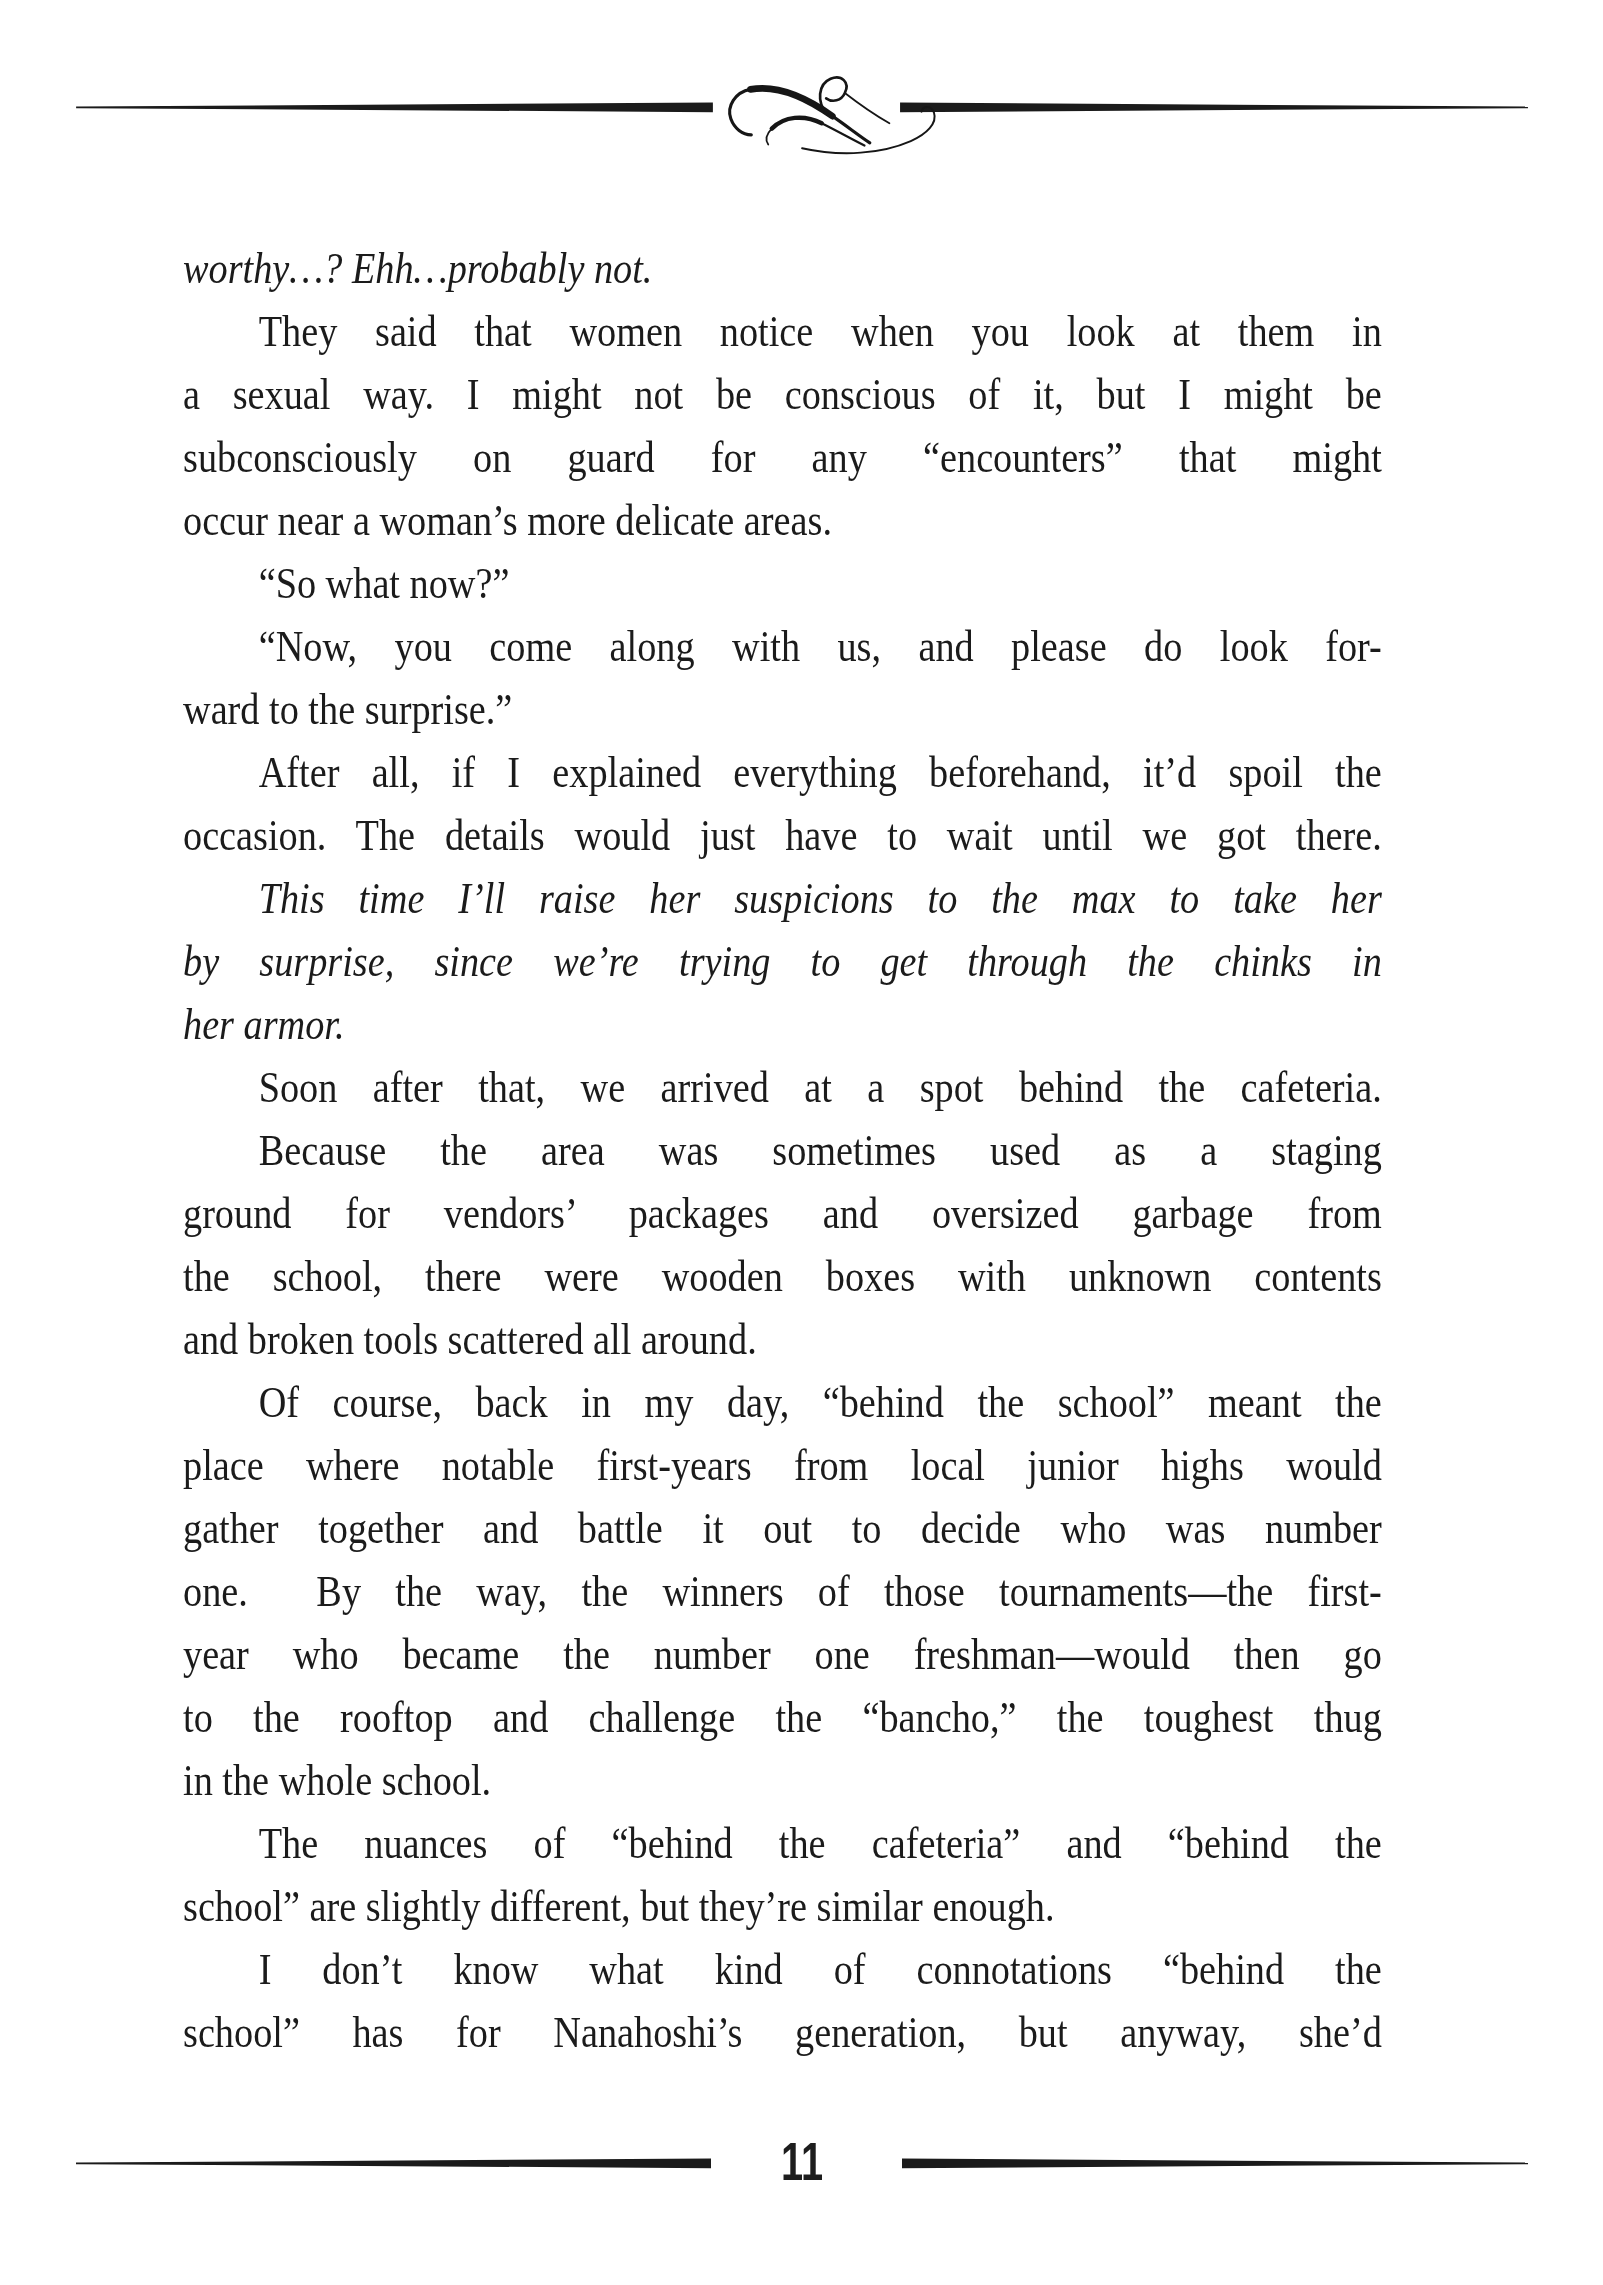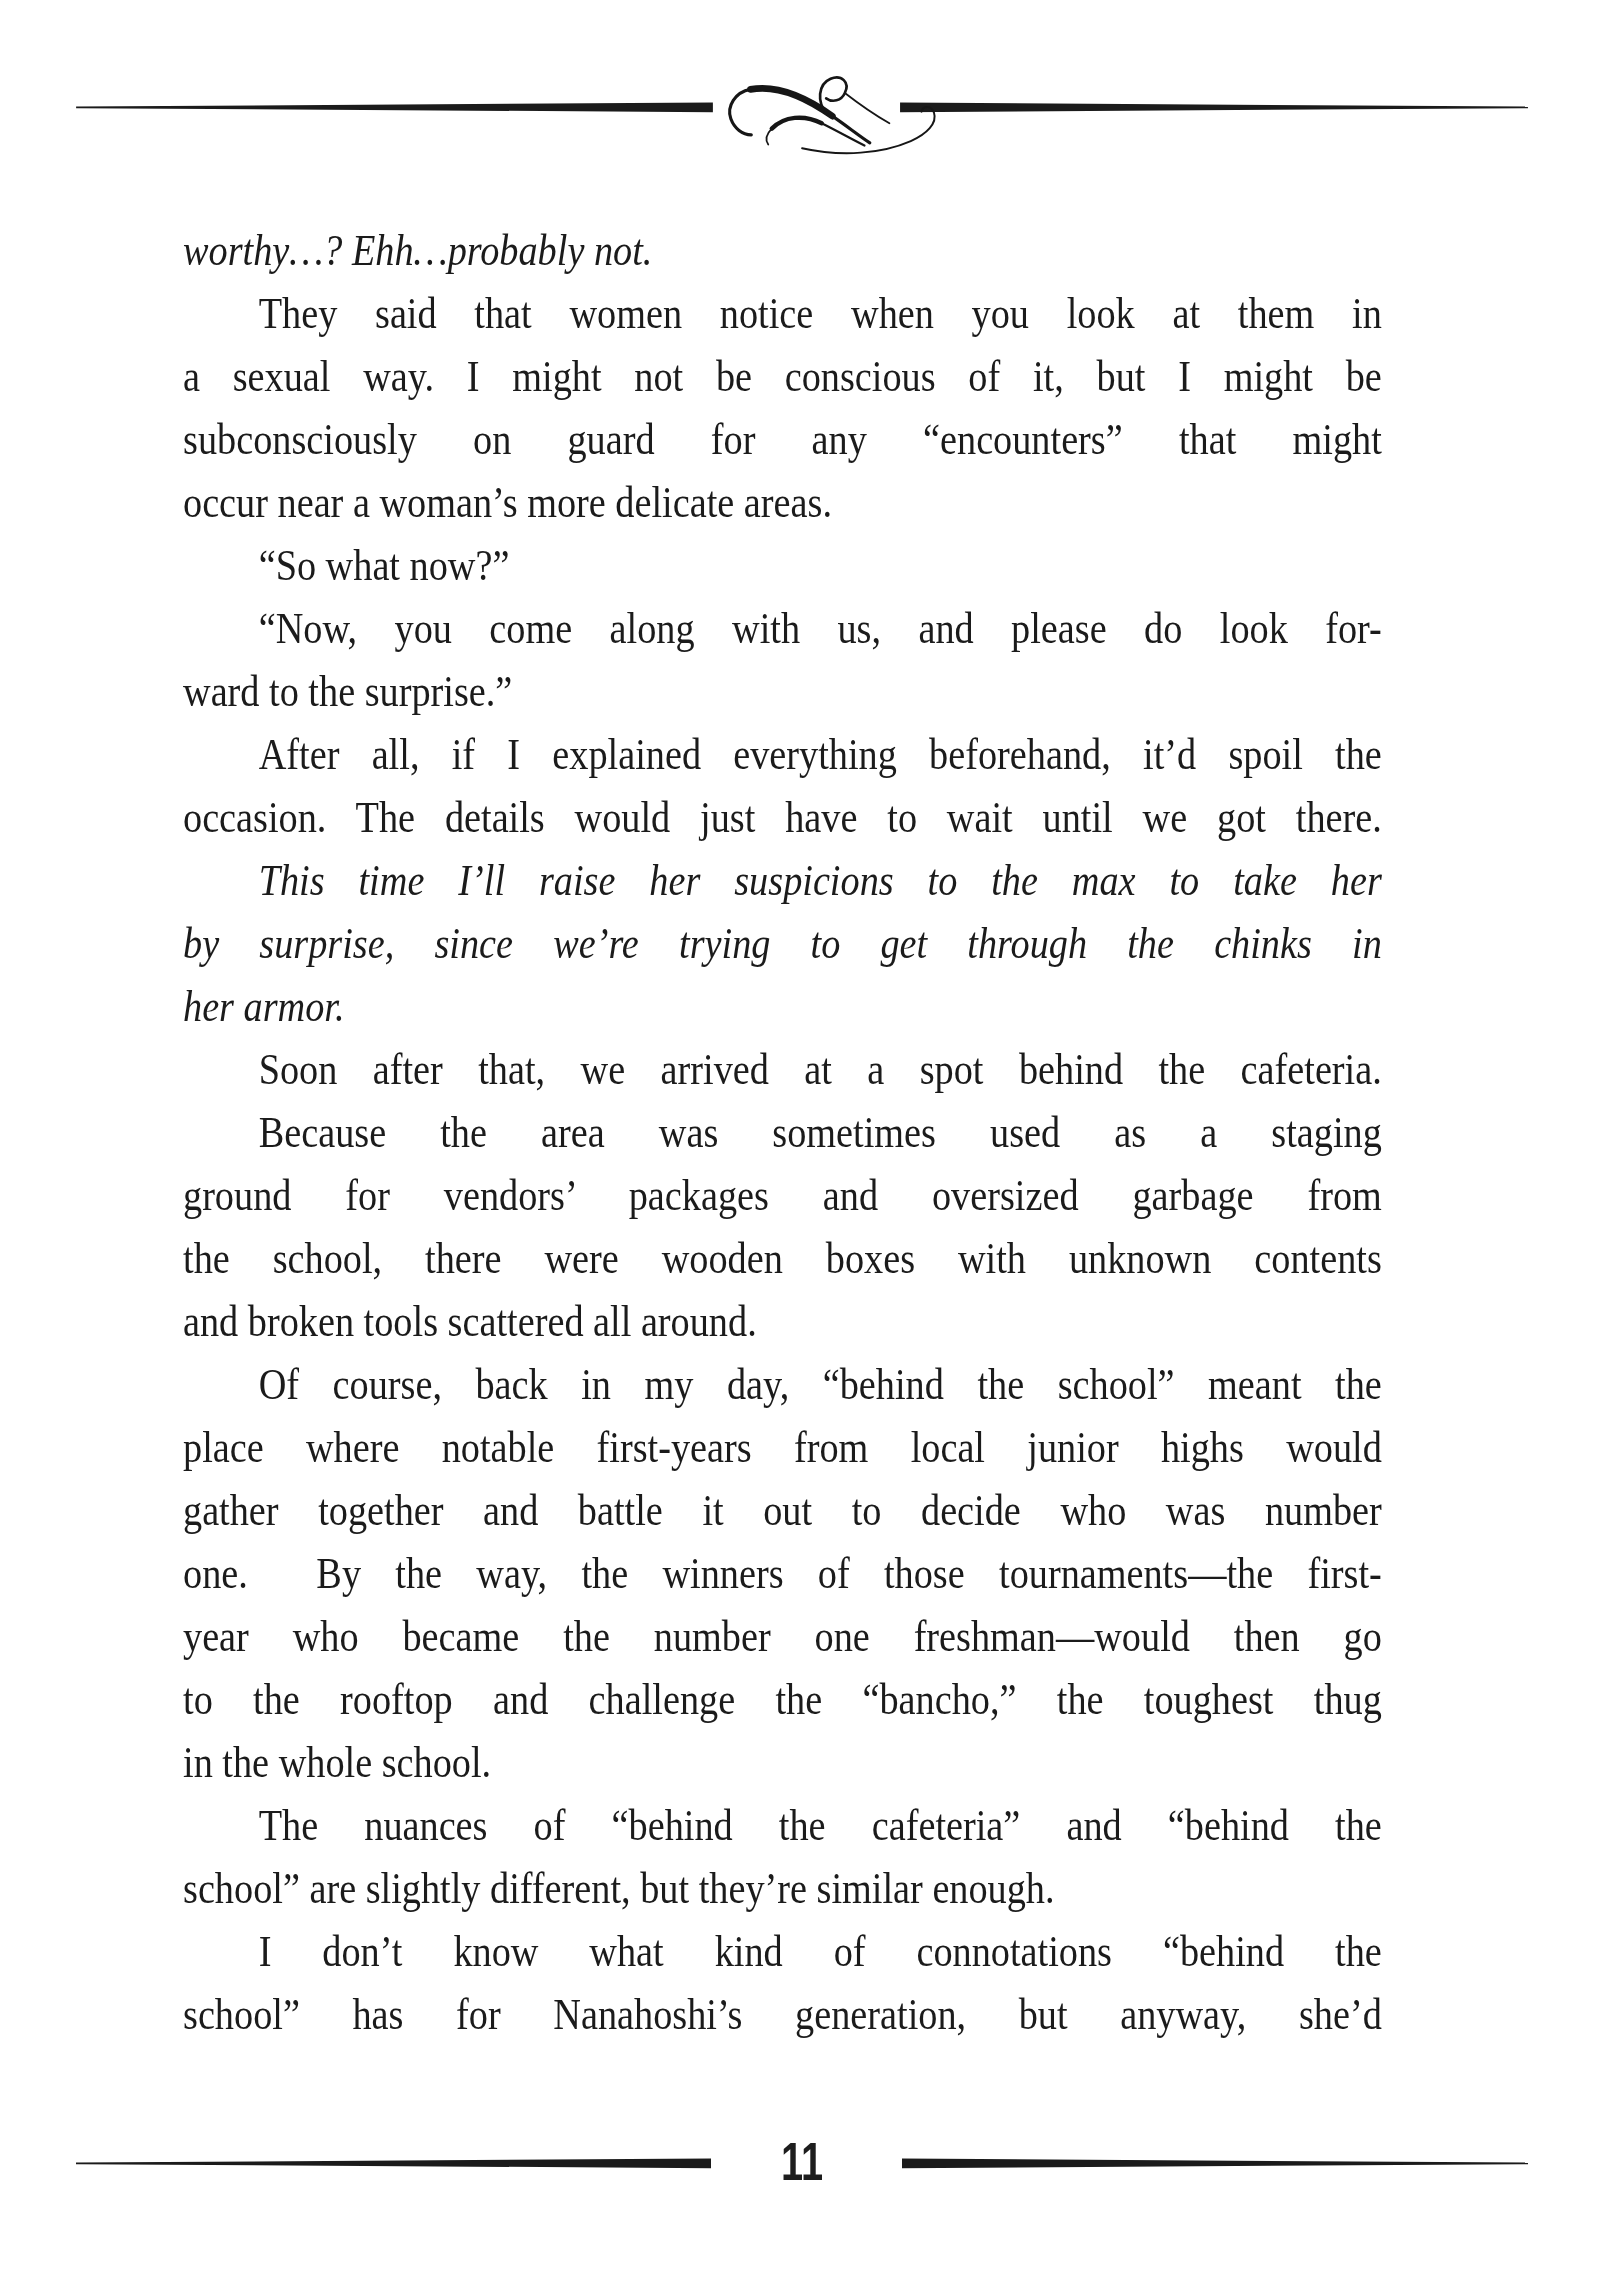--- a/index.html
+++ b/index.html
@@ -9,21 +9,21 @@
     background:#ffffff;
     overflow:hidden;
     font-family:"Liberation Serif","DejaVu Serif",serif;
     color:#1b1b1b;
   }
   .rule{position:absolute;display:block;}
   .rule polygon{fill:#1b1b1b;}
   .ornament{position:absolute;left:711px;top:68px;width:241px;height:98px;}
   .ornament path{fill:none;stroke:#161616;stroke-linecap:round;}
   .text-block{
-    position:absolute;left:183px;top:219px;width:1199px;
+    position:absolute;left:183px;top:237px;width:1199px;
   }
   .line{
     width:1410px;
     transform:scaleX(0.8502);
     transform-origin:0 0;
     height:63px;line-height:63px;
     font-size:45px;
     text-align:left;
     white-space:normal;
   }

